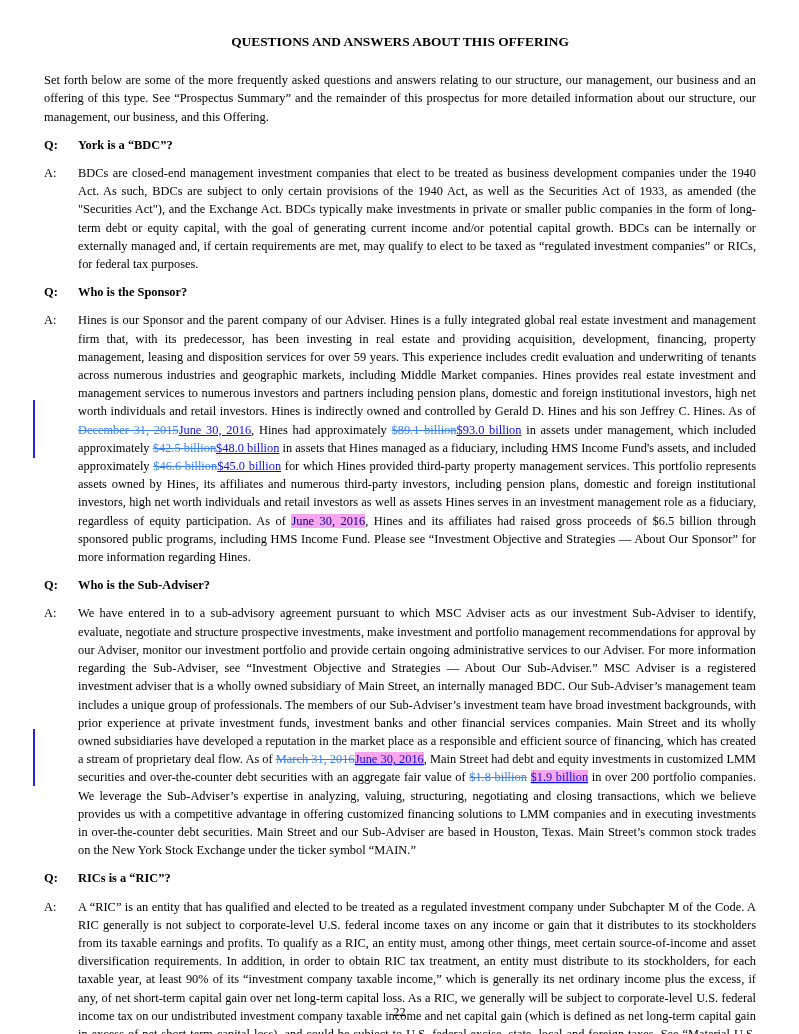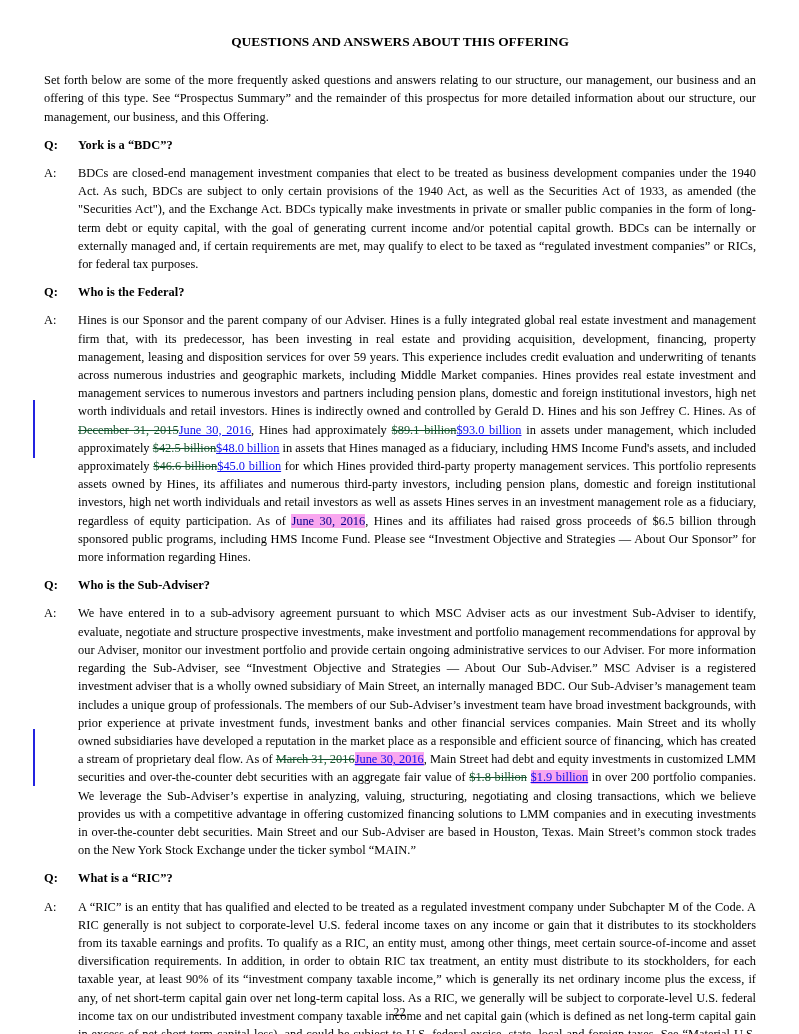--- a/index.html
+++ b/index.html
@@ -22,21 +22,21 @@
   .q-row{
     display:flex;font-weight:bold;margin:10px 0 10px 0;
   }
   .a-row{
     display:flex;position:relative;margin:0 0 10px 0;
   }
   .qa-label{flex:0 0 34px;width:34px;}
   .q-text{flex:1;}
   .a-text{flex:1;text-align:justify;font-family:Liberation Serif, serif;}
   .run-normal{}
-  .run-del{color:#14532d;text-decoration:line-through;}
+  .run-del{color:#3b82f6;text-decoration:line-through;}
   .run-ins{color:#0d0dee;text-decoration:underline;}
   .run-ins_hl{color:#0d0dee;text-decoration:underline;background:#f9a6ef;}
   .run-hl{color:#00008b;background:#f9a6ef;}
   .change-bar{
     position:absolute;left:-11px;width:2px;background:#2323e0;
   }
   .page-number{
     position:absolute;left:0;right:0;bottom:13px;
     text-align:center;
   }
@@ -56,21 +56,21 @@
     <div class="a-row">
       <span class="qa-label">A:</span>
       <div class="a-text"><span class="run-normal">BDCs are closed-end management investment companies that elect to be treated as business development companies under the 1940 Act. As such, BDCs are subject to only certain provisions of the 1940 Act, as well as the Securities Act of 1933, as amended (the "Securities Act"), and the Exchange Act. BDCs typically make investments in private or smaller public companies in the form of long-term debt or equity capital, with the goal of generating current income and/or potential capital growth. BDCs can be internally or externally managed and, if certain requirements are met, may qualify to elect to be taxed as “regulated investment companies” or RICs, for federal tax purposes.</span></div>
 
     </div>
   </div>
 
   <div class="qa-item">
     <div class="q-row">
       <span class="qa-label">Q:</span>
-      <span class="q-text">Who is the Federal?</span>
+      <span class="q-text">Who is the Sponsor?</span>
     </div>
     <div class="a-row">
       <span class="qa-label">A:</span>
       <div class="a-text"><span class="run-normal">Hines is our Sponsor and the parent company of our Adviser. Hines is a fully integrated global real estate investment and management firm that, with its predecessor, has been investing in real estate and providing acquisition, development, financing, property management, leasing and disposition services for over 59 years. This experience includes credit evaluation and underwriting of tenants across numerous industries and geographic markets, including Middle Market companies. Hines provides real estate investment and management services to numerous investors and partners including pension plans, domestic and foreign institutional investors, high net worth individuals and retail investors. Hines is indirectly owned and controlled by Gerald D. Hines and his son Jeffrey C. Hines. As of </span><span class="run-del">December 31, 2015</span><span class="run-ins">June 30, 2016</span><span class="run-normal">, Hines had approximately </span><span class="run-del">$89.1 billion</span><span class="run-ins">$93.0 billion</span><span class="run-normal"> in assets under management, which included approximately </span><span class="run-del">$42.5 billion</span><span class="run-ins">$48.0 billion</span><span class="run-normal"> in assets that Hines managed as a fiduciary, including HMS Income Fund's assets, and included approximately </span><span class="run-del">$46.6 billion</span><span class="run-ins">$45.0 billion</span><span class="run-normal"> for which Hines provided third-party property management services. This portfolio represents assets owned by Hines, its affiliates and numerous third-party investors, including pension plans, domestic and foreign institutional investors, high net worth individuals and retail investors as well as assets Hines serves in an investment management role as a fiduciary, regardless of equity participation. As of </span><span class="run-hl">June 30, 2016</span><span class="run-normal">, Hines and its affiliates had raised gross proceeds of $6.5 billion through sponsored public programs, including HMS Income Fund. Please see “Investment Objective and Strategies — About Our Sponsor” for more information regarding Hines.</span></div>
       <div class="change-bar" style="top: 88.27px; height: 58.24px; background: rgb(35, 35, 224);"></div>
     </div>
   </div>
 
   <div class="qa-item">
     <div class="q-row">
@@ -80,21 +80,21 @@
     <div class="a-row">
       <span class="qa-label">A:</span>
       <div class="a-text"><span class="run-normal">We have entered in to a sub-advisory agreement pursuant to which MSC Adviser acts as our investment Sub-Adviser to identify, evaluate, negotiate and structure prospective investments, make investment and portfolio management recommendations for approval by our Adviser, monitor our investment portfolio and provide certain ongoing administrative services to our Adviser. For more information regarding the Sub-Adviser, see “Investment Objective and Strategies — About Our Sub-Adviser.” MSC Adviser is a registered investment adviser that is a wholly owned subsidiary of Main Street, an internally managed BDC. Our Sub-Adviser’s management team includes a unique group of professionals. The members of our Sub-Adviser’s investment team have broad investment backgrounds, with prior experience at private investment funds, investment banks and other financial services companies. Main Street and its wholly owned subsidiaries have developed a reputation in the market place as a responsible and efficient source of financing, which has created a stream of proprietary deal flow. As of </span><span class="run-del">March 31, 2016</span><span class="run-ins_hl">June 30, 2016</span><span class="run-normal">, Main Street had debt and equity investments in customized LMM securities and over-the-counter debt securities with an aggregate fair value of </span><span class="run-del">$1.8 billion</span><span class="run-normal"> </span><span class="run-ins_hl">$1.9 billion</span><span class="run-normal"> in over 200 portfolio companies. We leverage the Sub-Adviser’s expertise in analyzing, valuing, structuring, negotiating and closing transactions, which we believe provides us with a competitive advantage in offering customized financing solutions to LMM companies and in executing investments in over-the-counter debt securities. Main Street and our Sub-Adviser are based in Houston, Texas. Main Street’s common stock trades on the New York Stock Exchange under the ticker symbol “MAIN.”</span></div>
       <div class="change-bar" style="top: 124.67px; height: 57.33px; background: rgb(35, 35, 224);"></div>
     </div>
   </div>
 
   <div class="qa-item">
     <div class="q-row">
       <span class="qa-label">Q:</span>
-      <span class="q-text">What is a “RIC”?</span>
+      <span class="q-text">RICs is a “RIC”?</span>
     </div>
     <div class="a-row">
       <span class="qa-label">A:</span>
       <div class="a-text"><span class="run-normal">A “RIC” is an entity that has qualified and elected to be treated as a regulated investment company under Subchapter M of the Code. A RIC generally is not subject to corporate-level U.S. federal income taxes on any income or gain that it distributes to its stockholders from its taxable earnings and profits. To qualify as a RIC, an entity must, among other things, meet certain source-of-income and asset diversification requirements. In addition, in order to obtain RIC tax treatment, an entity must distribute to its stockholders, for each taxable year, at least 90% of its “investment company taxable income,” which is generally its net ordinary income plus the excess, if any, of net short-term capital gain over net long-term capital loss. As a RIC, we generally will be subject to corporate-level U.S. federal income tax on our undistributed investment company taxable income and net capital gain (which is defined as net long-term capital gain in excess of net short-term capital loss), and could be subject to U.S. federal excise, state, local and foreign taxes. See “Material U.S. Federal Income Tax Considerations” for more information regarding RICs.</span></div>
 
     </div>
   </div>
 
 </div>
   <div class="page-number">22</div>

